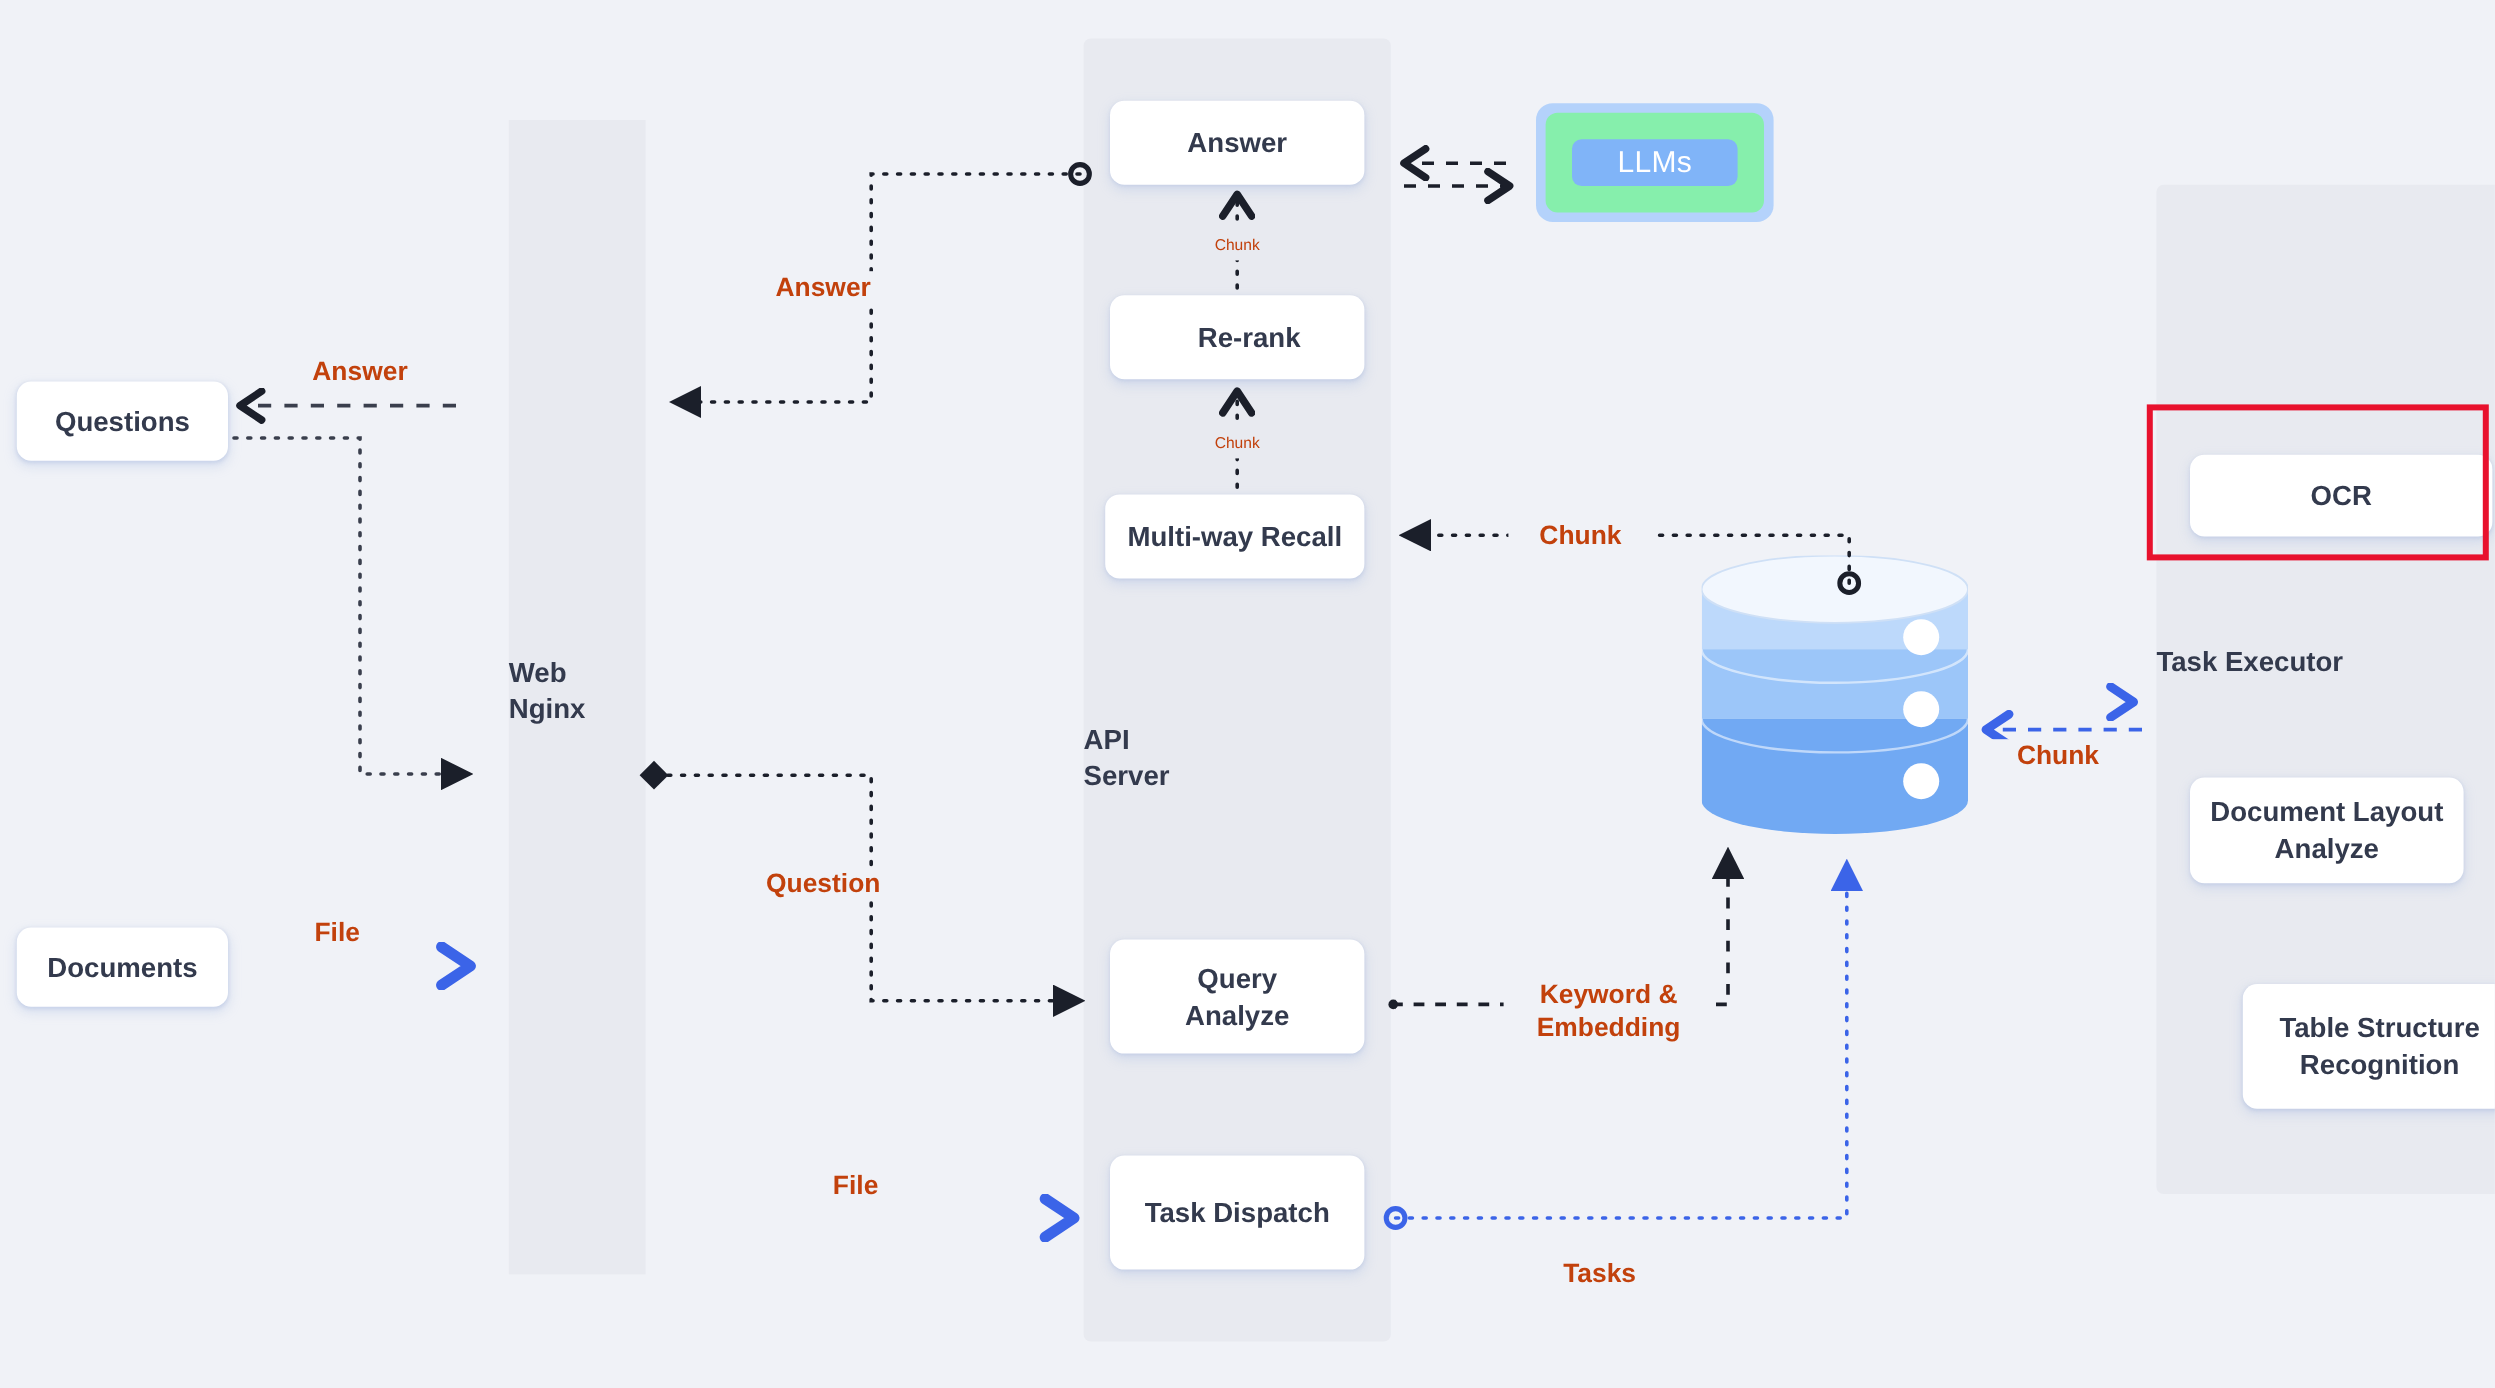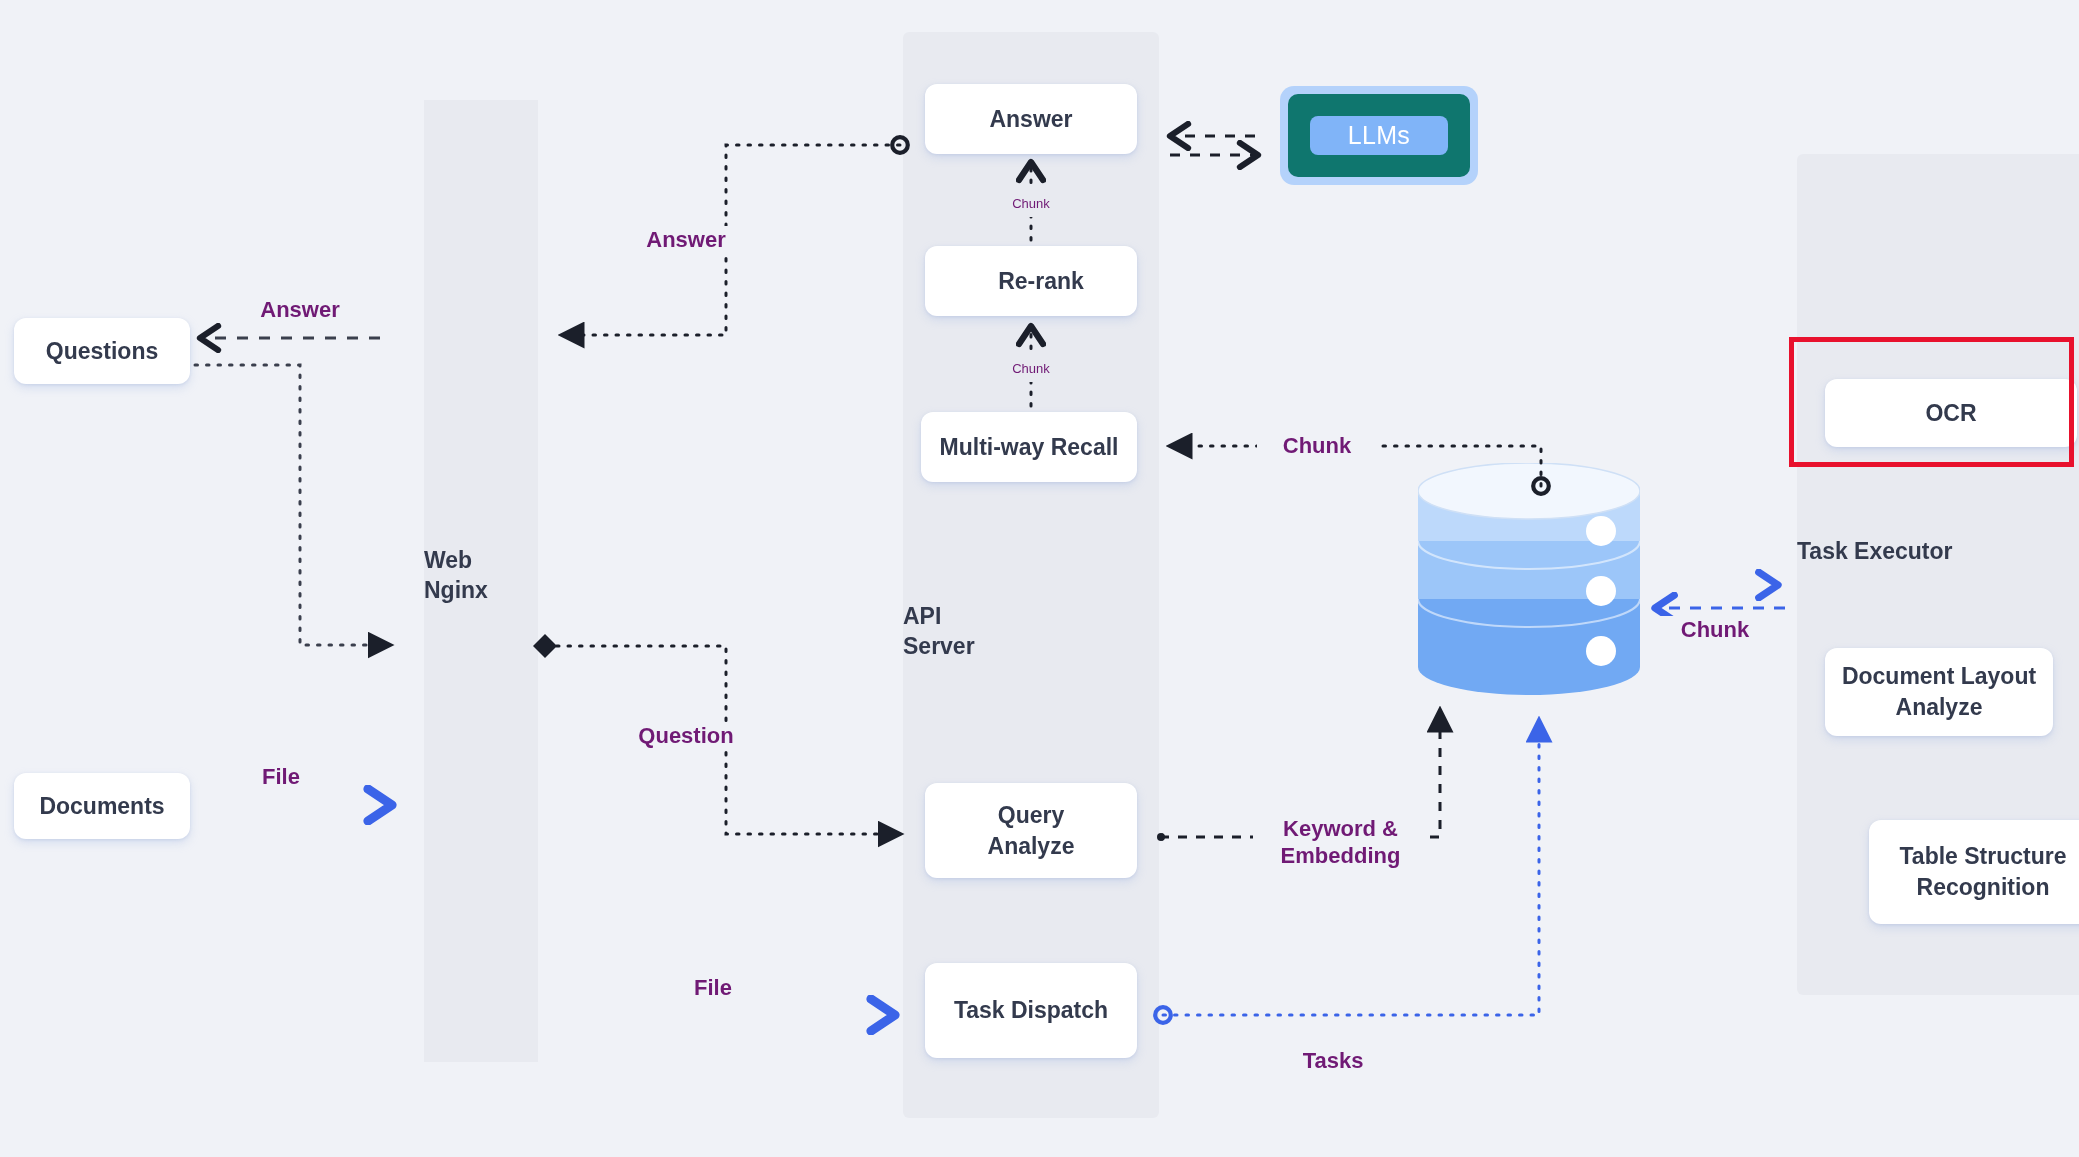--- a/index.html
+++ b/index.html
@@ -61,21 +61,21 @@
   
   .llm-outer {
     position: absolute;
     background: #b4d2fb;
     border-radius: 14px;
     padding: 8px;
     z-index: 3;
   }
   .llm-mid {
     width: 100%; height: 100%;
-    background: #0f766e;
+    background: #86efac;
     border-radius: 10px;
     padding: 22px;
   }
   .llm-inner {
     width: 100%; height: 100%;
     background: #80b4f8;
     border-radius: 8px;
     display: flex;
     align-items: center;
     justify-content: center;
@@ -86,21 +86,21 @@
   }
   
   .db {
     position: absolute;
     z-index: 3;
   }
   
   .edge-label {
     position: absolute;
     z-index: 6;
-    color: #701a75;
+    color: #c2410c;
     font-size: 22px;
     font-weight: 700;
     line-height: 27px;
     text-align: center;
     white-space: pre-line;
     background: #f0f2f7;
     padding: 0 5px;
   }
   .edge-label.small {
     font-size: 13px;

